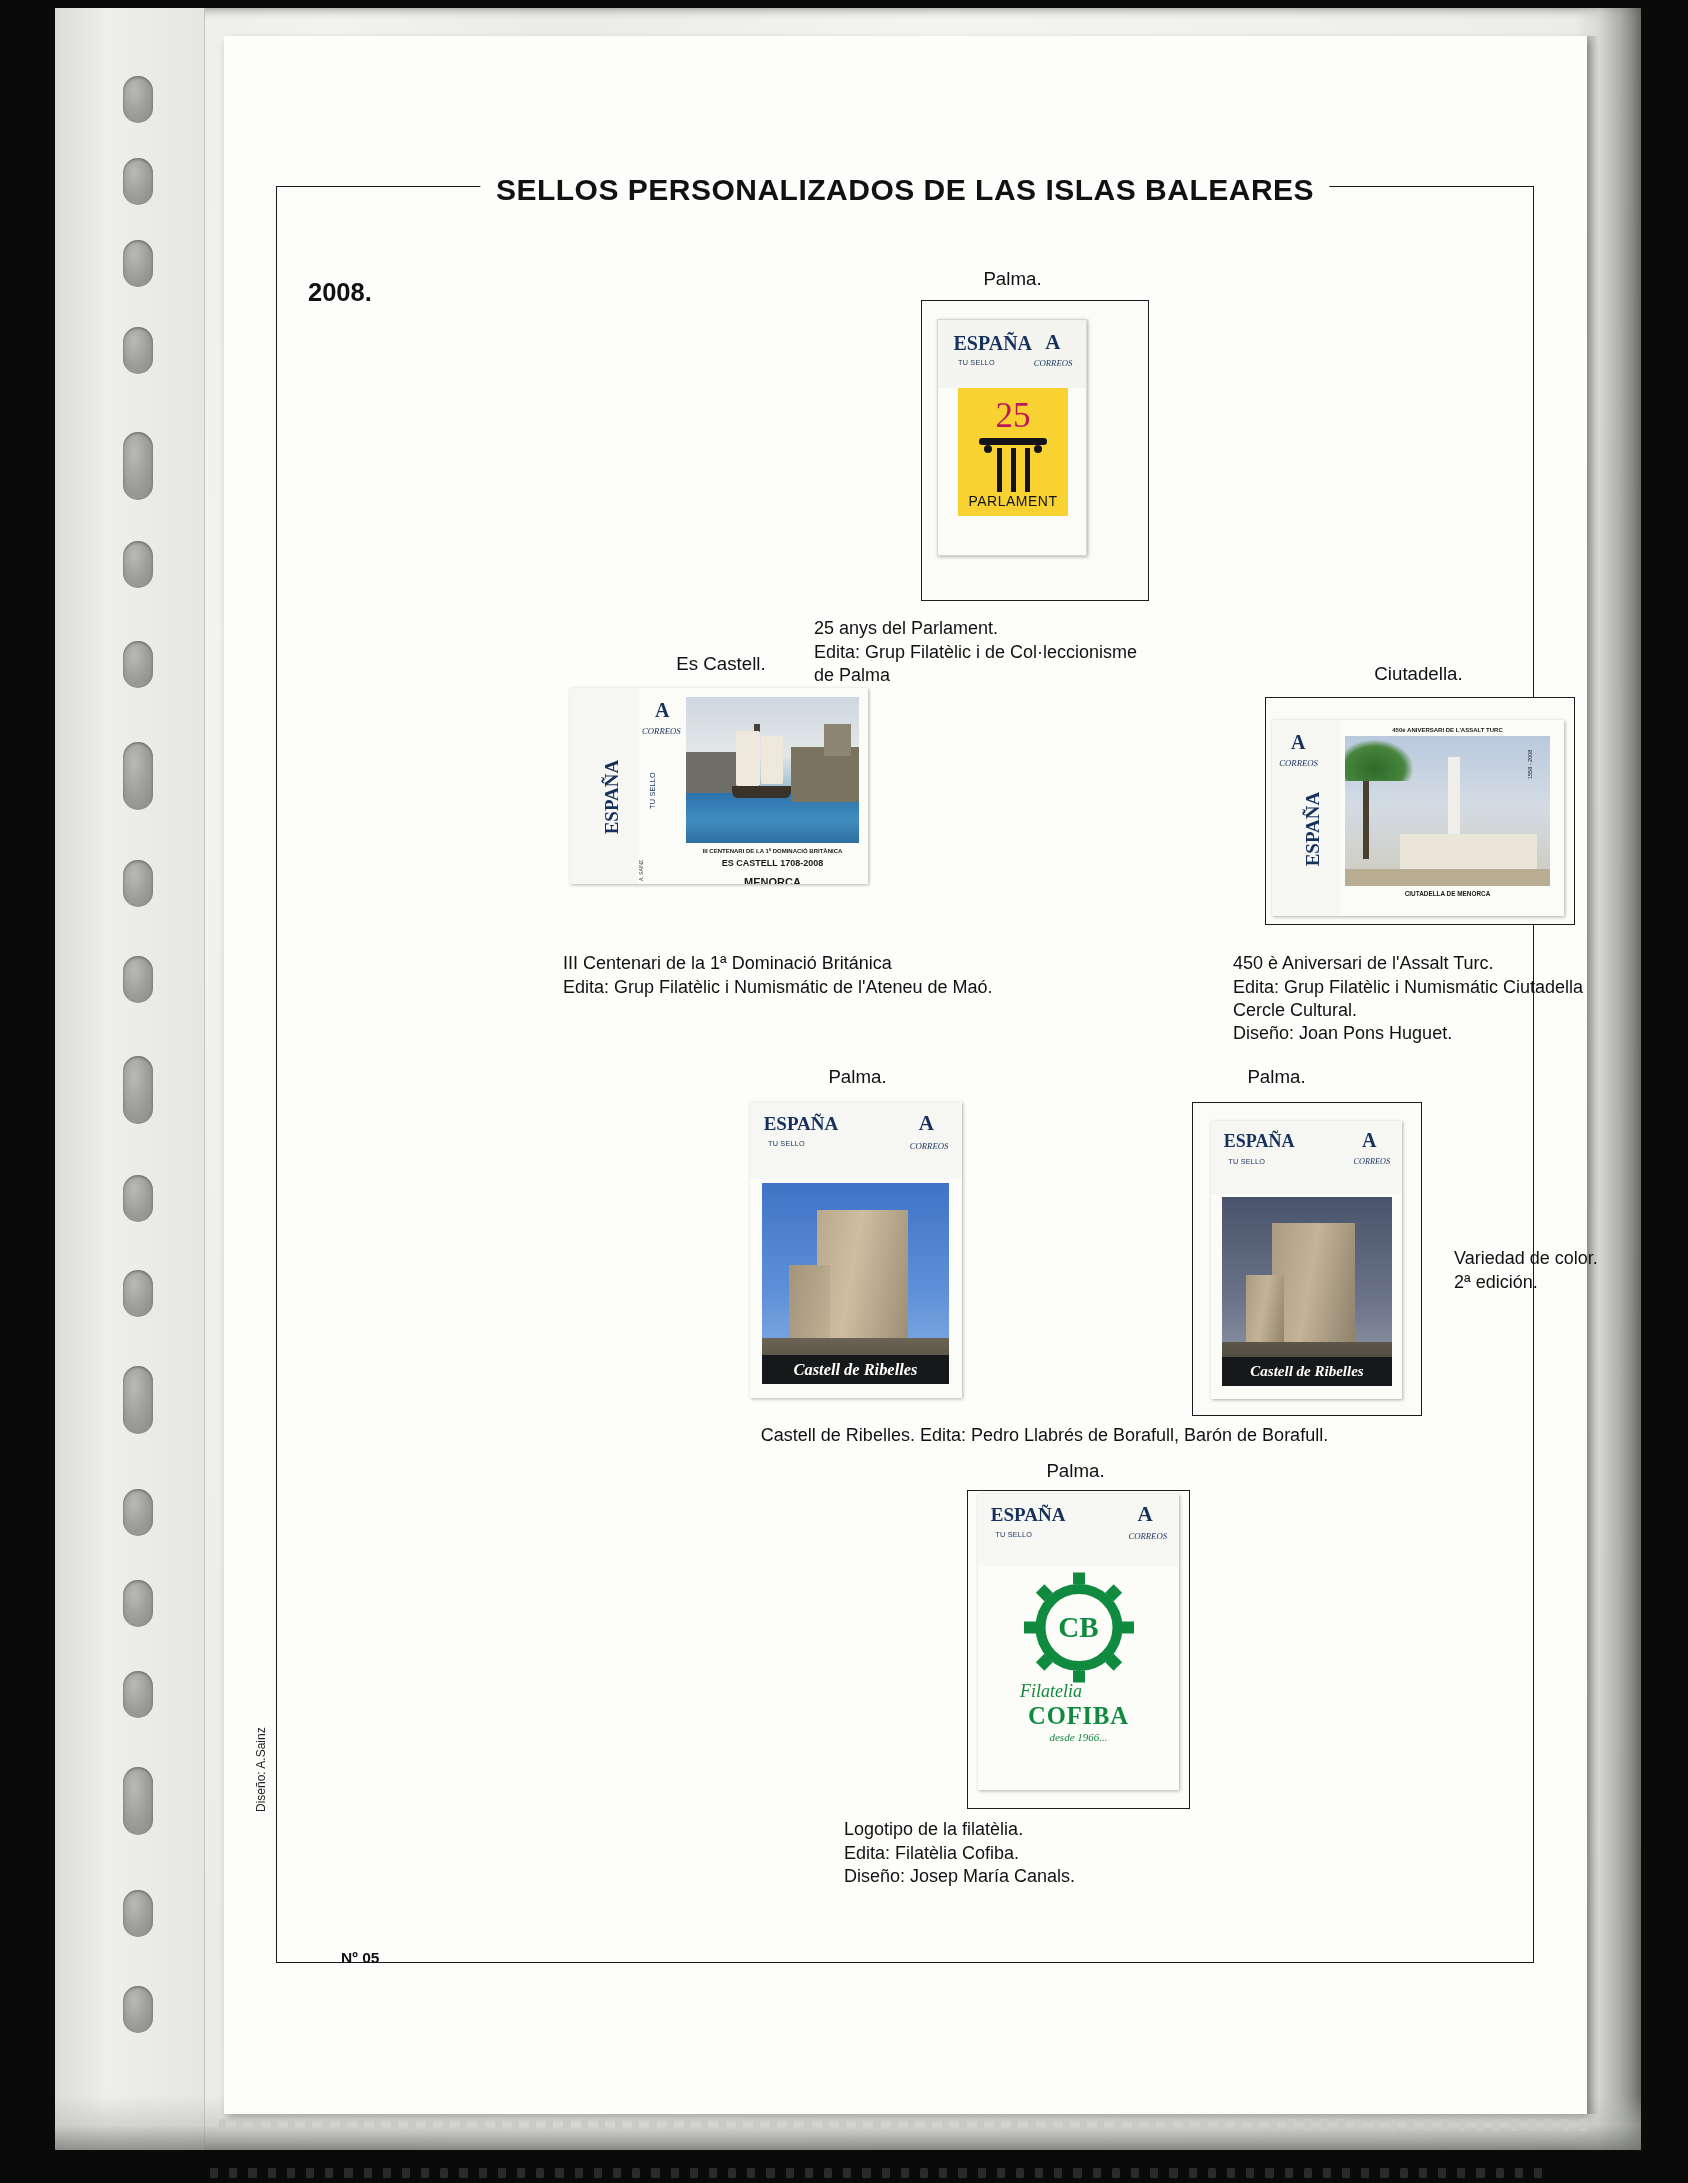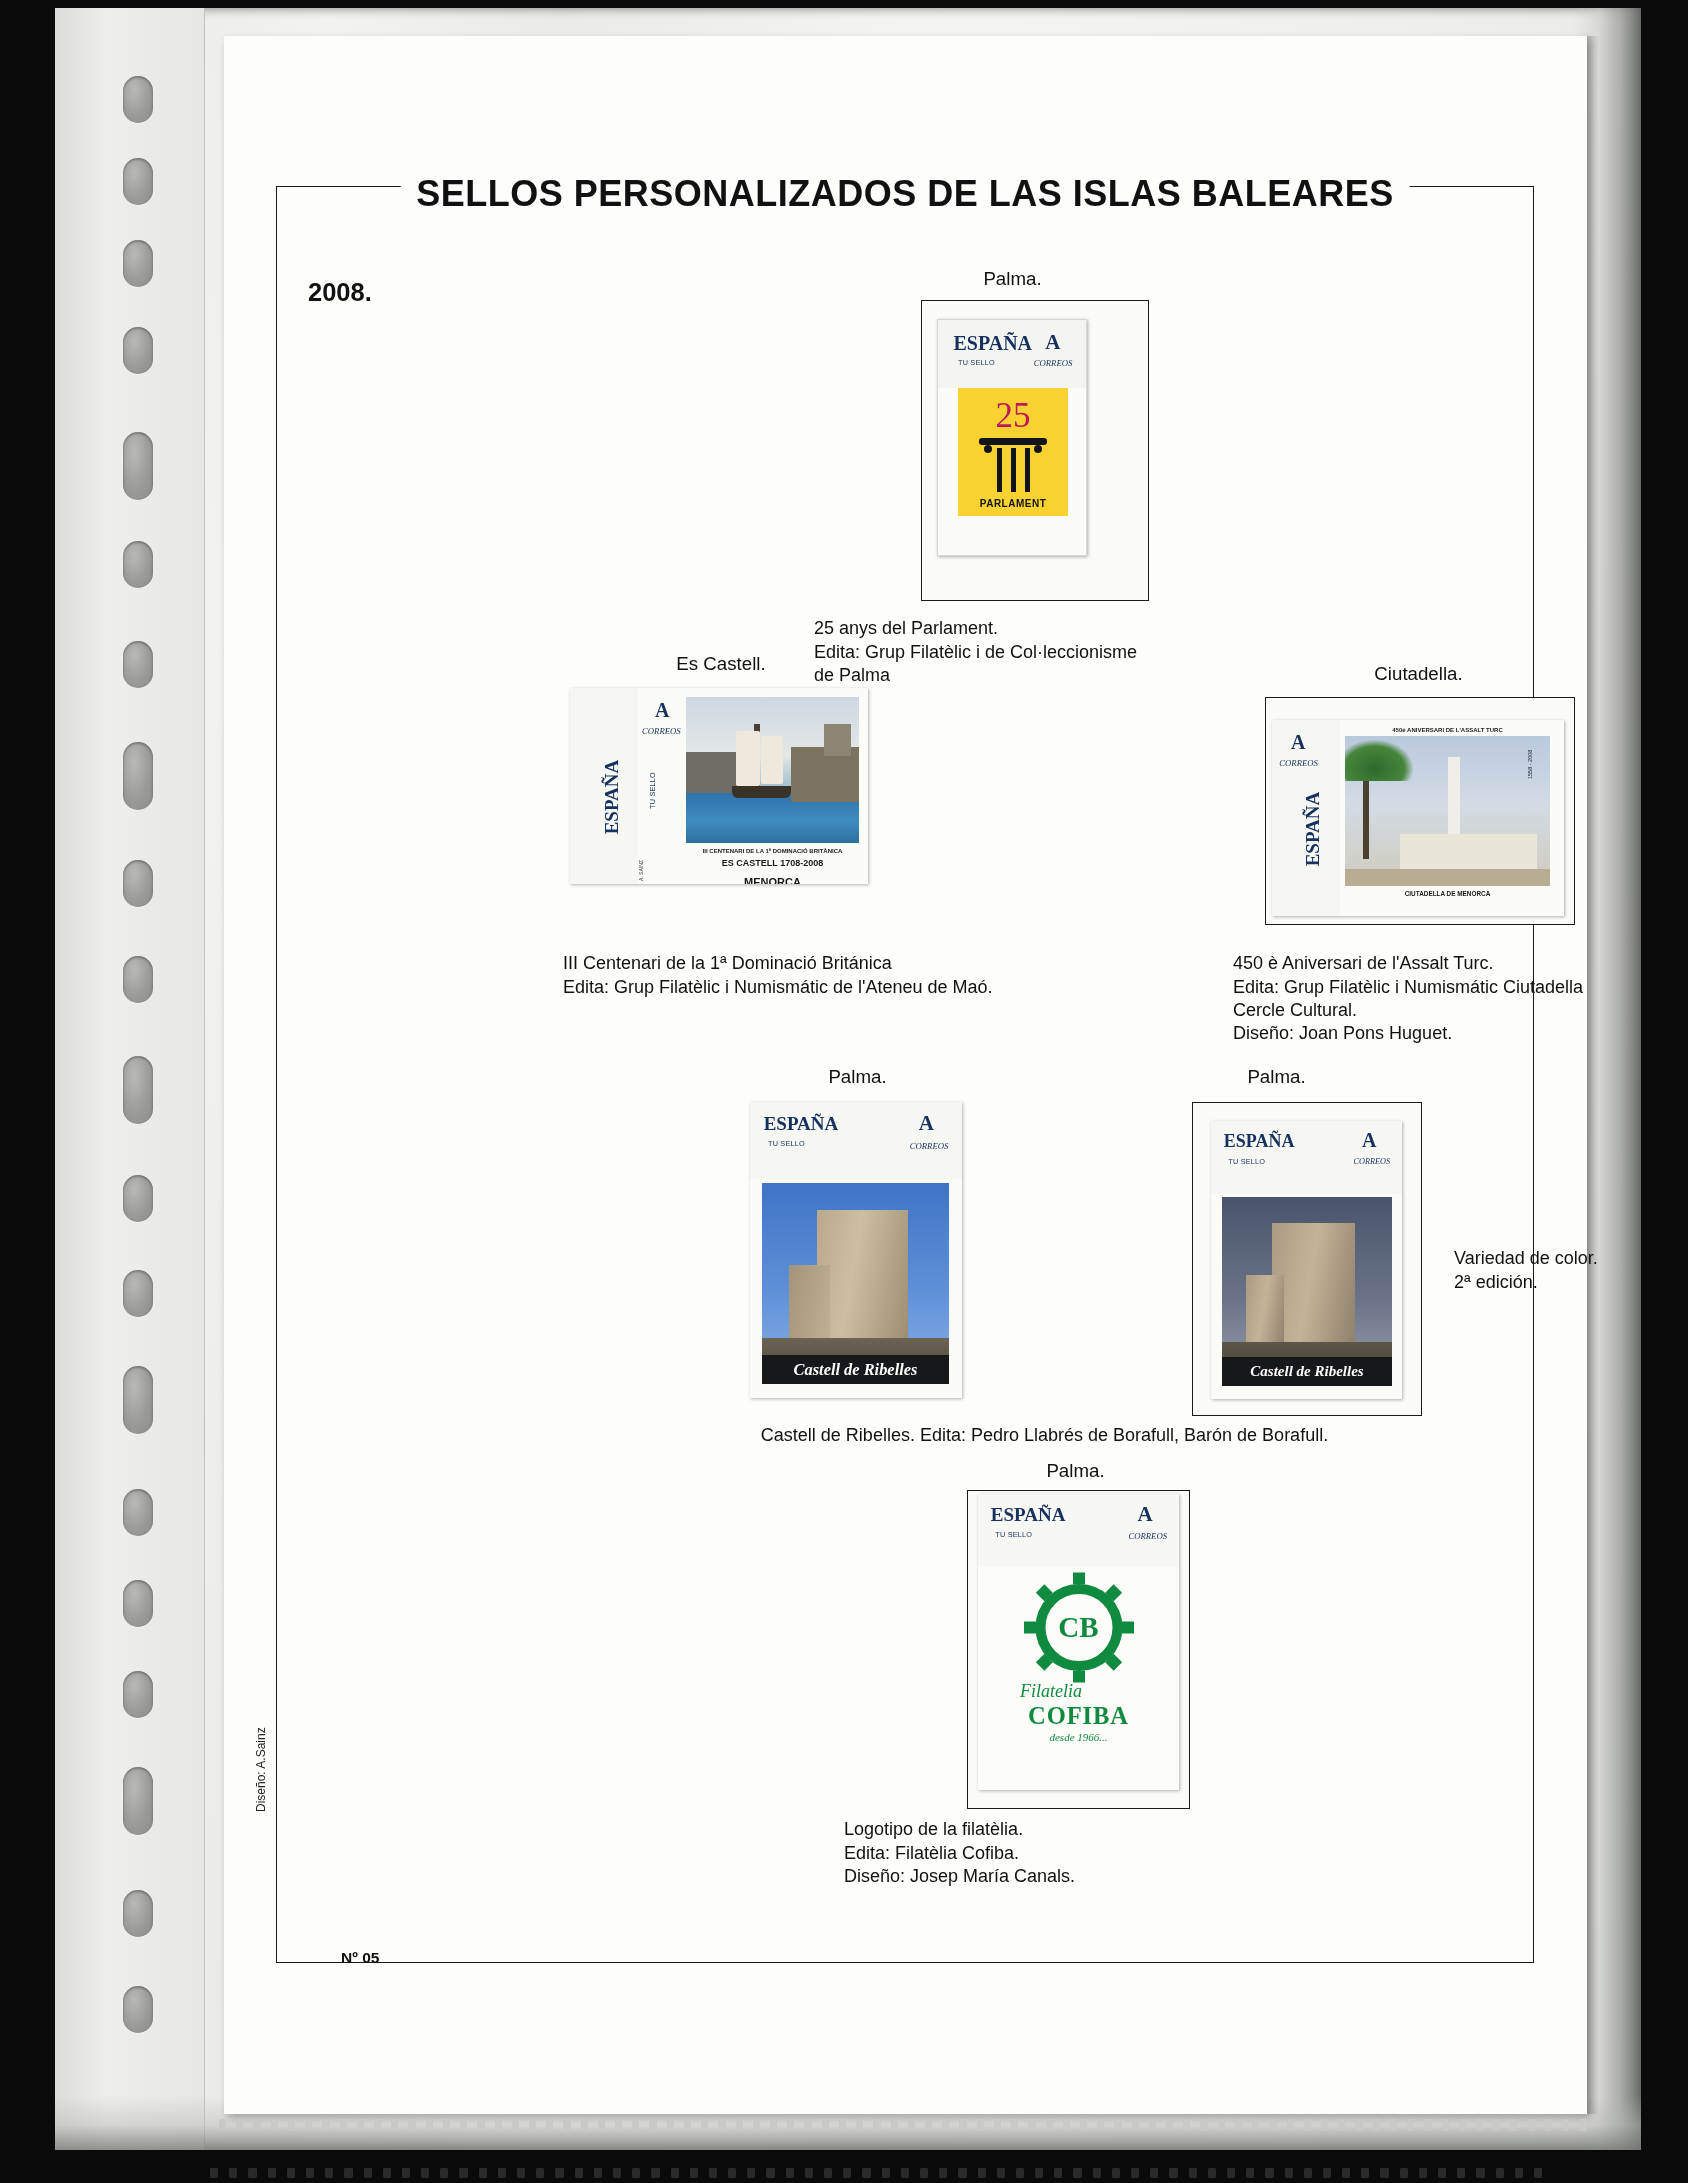--- a/index.html
+++ b/index.html
@@ -64,21 +64,21 @@
     border:1.8px solid #1a1a1a;
   }
 
   
   .title-wrap{
     position:absolute; left:50%; top:-14.6px; transform:translateX(-50%);
     background:#fdfdfb; padding:0 15.5px;
     white-space:nowrap;
   }
   .title{
-    font-size:36px; font-weight:bold; letter-spacing:0.5px; color:#111;
+    font-size:30px; font-weight:bold; letter-spacing:0.5px; color:#111;
   }
 
   .year{
     position:absolute; left:84px; top:242px;
     font-size:25.5px; font-weight:bold; color:#111;
   }
 
   .page-no{
     position:absolute; left:64px; bottom:-4.6px;
     font-size:15.5px; font-weight:bold; color:#111;
@@ -235,21 +235,21 @@
         <div class="abs" style="left:50%; top:8.2px; transform:translateX(-50%); font-family:'Liberation Serif',serif; font-size:35px; color:#be185d;">25</div>
 
         <div class="col-icon" style="top:50px; width:68px; height:55px;">
           <div style="position:absolute; left:0; top:0; width:68px; height:6.4px; background:#13131a; border-radius:3.2px;"></div>
           <div style="position:absolute; left:4.6px; top:6.4px; width:8.2px; height:8.2px; border-radius:50%; background:#13131a;"></div>
           <div style="position:absolute; right:4.6px; top:6.4px; width:8.2px; height:8.2px; border-radius:50%; background:#13131a;"></div>
           <div style="position:absolute; left:18px; top:10px; width:4.6px; height:44px; background:#13131a;"></div>
           <div style="position:absolute; left:32px; top:10px; width:4.6px; height:44px; background:#13131a;"></div>
           <div style="position:absolute; left:46px; top:10px; width:4.6px; height:44px; background:#13131a;"></div>
         </div>
-        <div class="abs" style="left:50%; bottom:7.3px; transform:translateX(-50%); font-size:10px; font-weight:bold; letter-spacing:0.5px; color:#13131a; white-space:nowrap;">PARLAMENT</div>
+        <div class="abs" style="left:50%; bottom:7.3px; transform:translateX(-50%); font-size:14px; font-weight:normal; letter-spacing:0.5px; color:#13131a; white-space:nowrap;">PARLAMENT</div>
       </div>
     </div>
 
     <div class="abs cap" style="left:590px; top:581px; width:501px;">
       <div>25 anys del Parlament.</div>
       <div>Edita: Grup Filatèlic i de Col·leccionisme</div>
       <div>de Palma</div>
     </div>
 
     <div class="abs place" style="left:351px; top:617px; width:292px;">Es Castell.</div>

